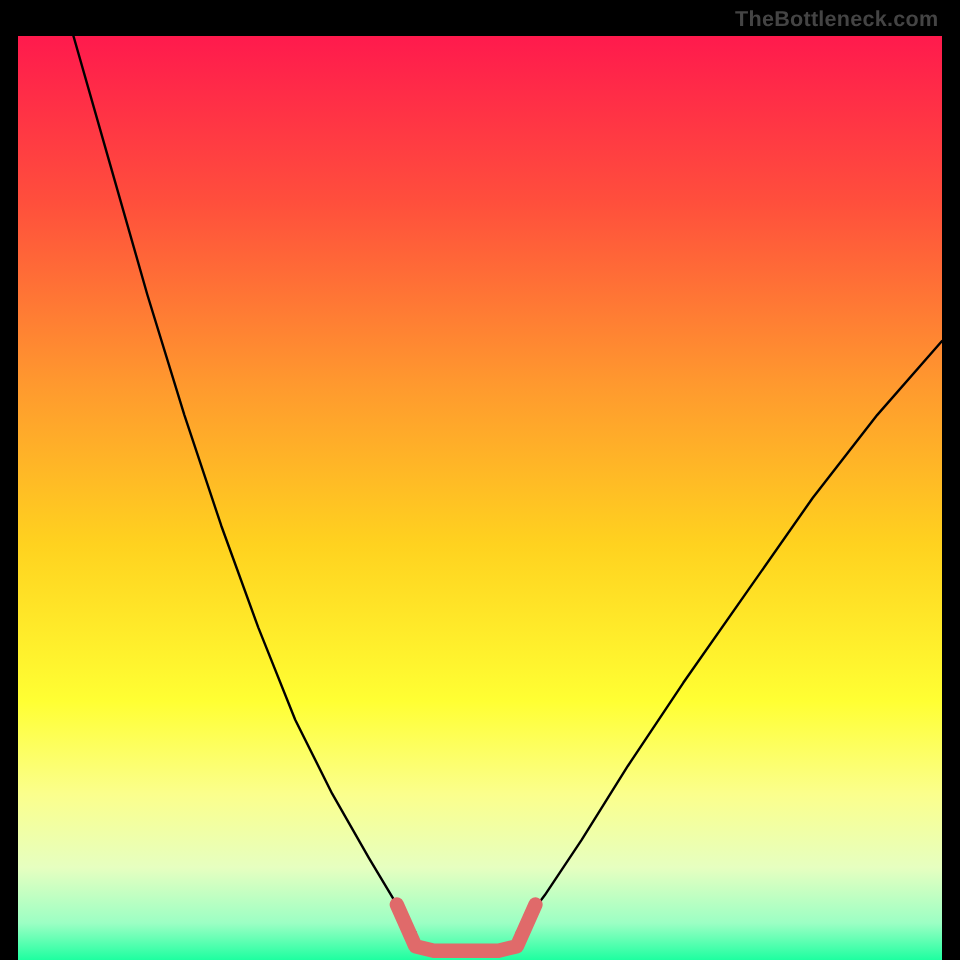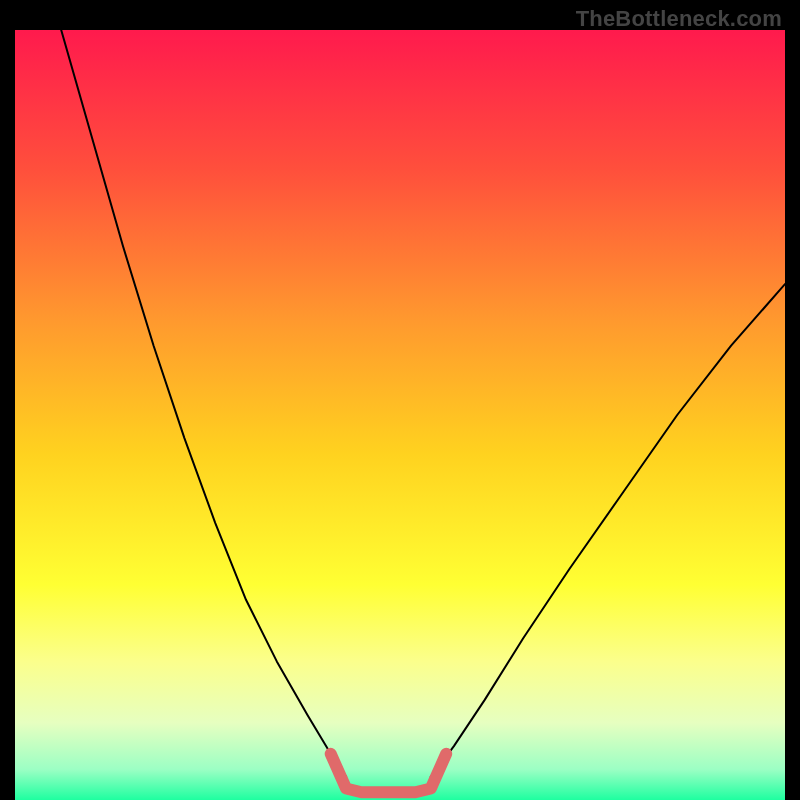--- a/index.html
+++ b/index.html
@@ -24,21 +24,21 @@
     left: 0;
     top: 0;
     width: 770px;
     height: 770px;
   }
   .watermark {
     position: absolute;
     top: 6px;
     right: 18px;
     color: #444;
-    font-size: 22px;
+    font-size: 18px;
     font-weight: 600;
     letter-spacing: 0.2px;
   }
 </style>
 </head>
 <body>
 
 <div class="watermark">TheBottleneck.com</div>
 
 <div class="frame">

